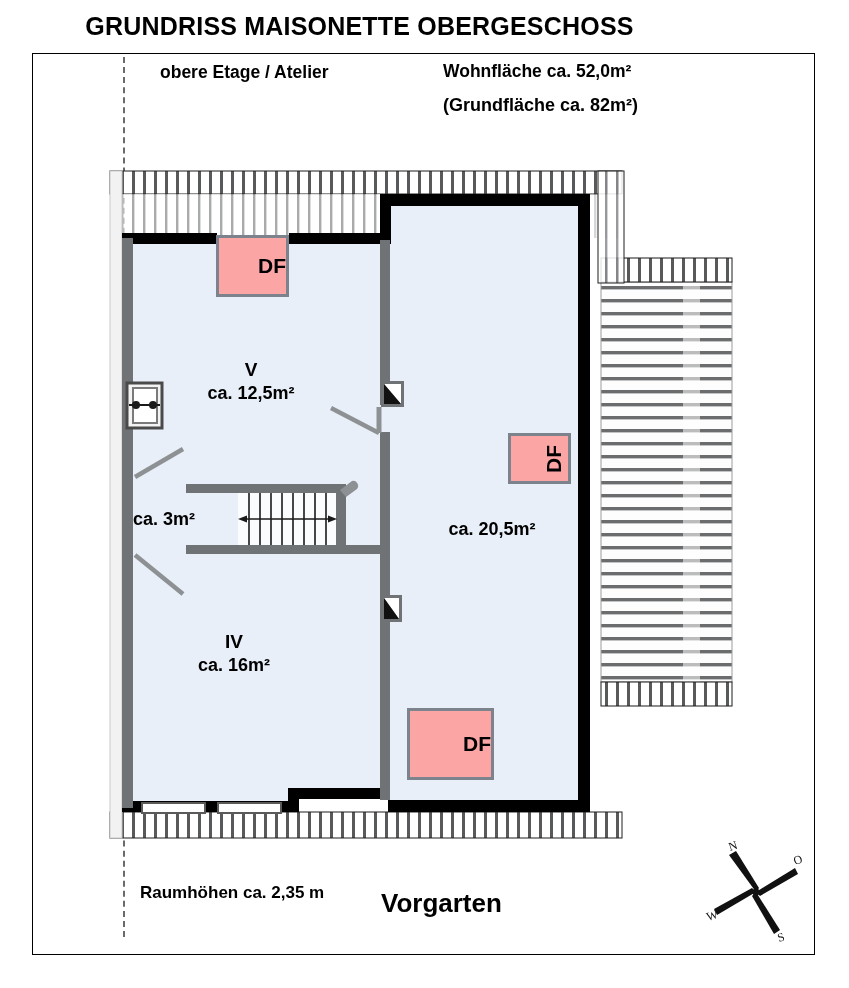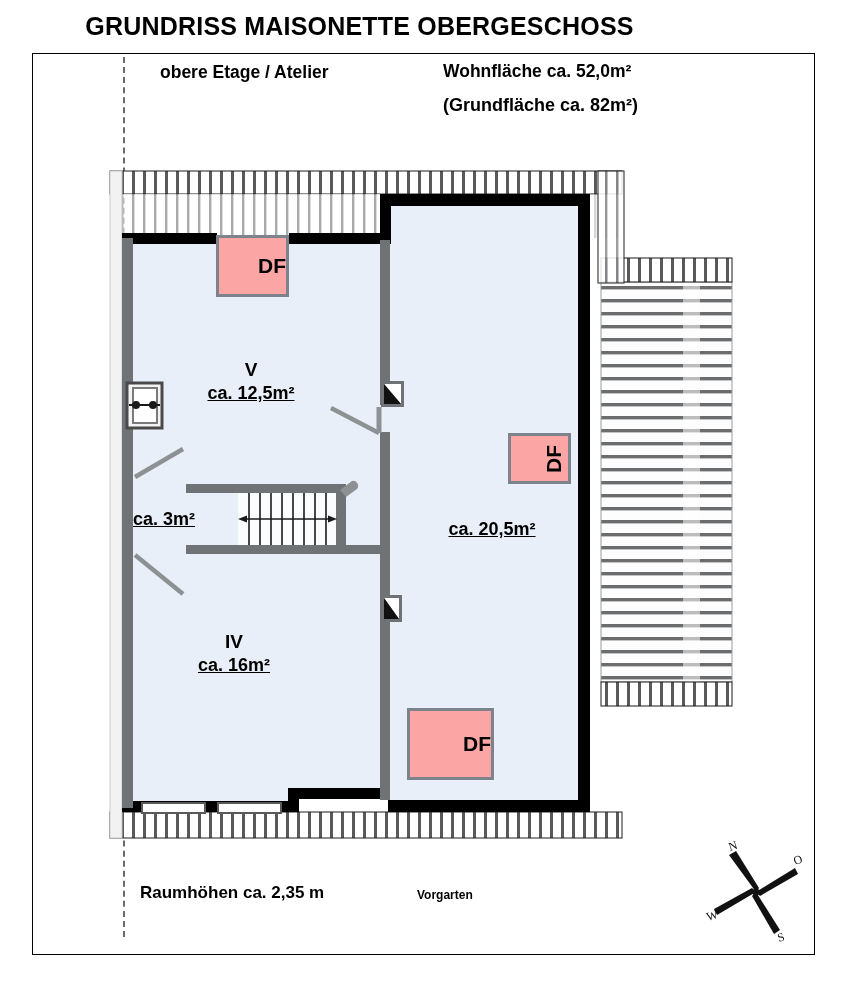--- a/index.html
+++ b/index.html
@@ -87,25 +87,24 @@
     font-size: 17px;
     font-weight: bold;
     color: #000;
     white-space: nowrap;
     margin-top: 41px;
   }
   .lbl-vorgarten {
     position: absolute;
     left: 381px;
     top: 888px;
-    font-size: 12px;
-    font-weight: bold;
-    color: #000;
-    white-space: nowrap;
-    margin-left: 36px;
+    font-size: 26px;
+    font-weight: bold;
+    color: #000;
+    white-space: nowrap;
   }
 
   
   .plan-canvas {
     position: absolute;
     left: 0;
     top: 0;
     width: 849px;
     height: 988px;
     pointer-events: none;
@@ -115,21 +114,21 @@
   
   .room-label {
     position: absolute;
     text-align: center;
     color: #000;
     font-weight: bold;
     line-height: 1.25;
     white-space: nowrap;
   }
   .room-label .rnum { font-size: 19px; display: block; }
-  .room-label .rarea { font-size: 18px; display: block; text-decoration: underline; }
+  .room-label .rarea { font-size: 18px; display: block; }
 
   .room-v   { left: 186px; top: 358px; width: 130px; }
   .room-vi  { left: 412px; top: 518px; width: 160px; }
   .room-iv  { left: 169px; top: 630px; width: 130px; }
   .room-hall{ left: 133px; top: 508px; width: 110px; text-align: left; }
   .room-hall .rarea { font-size: 18px; }
 
   
   .df-box {
     position: absolute;

